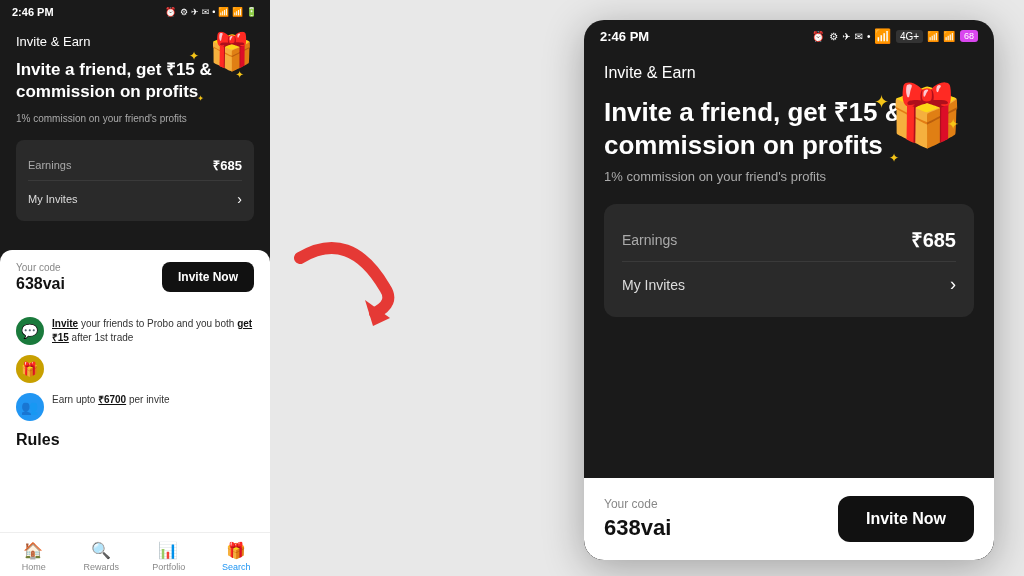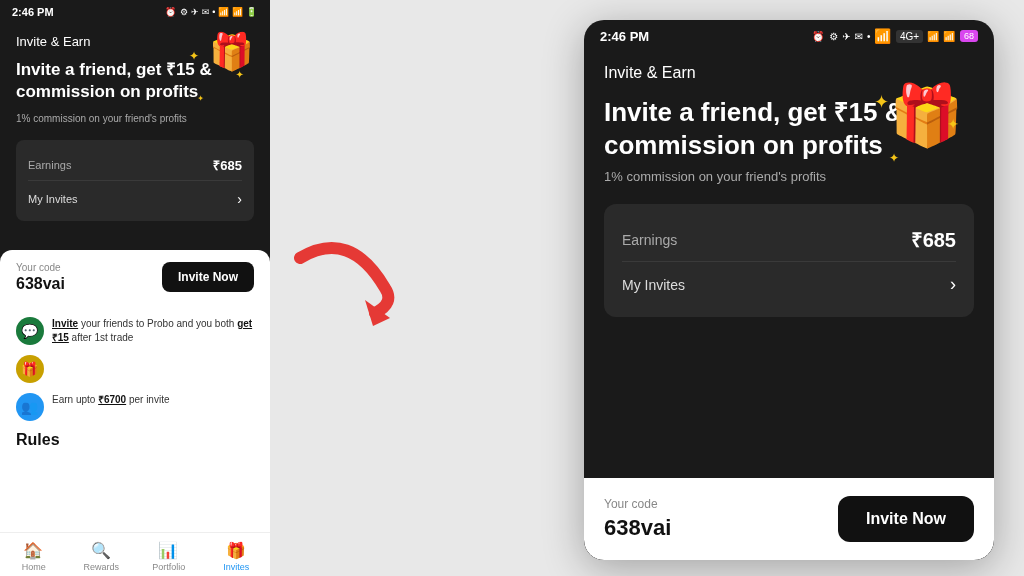--- a/index.html
+++ b/index.html
@@ -406,21 +406,21 @@
     <div class="nav-item-small">
       <span class="nav-icon-small">🔍</span>
       <span>Rewards</span>
     </div>
     <div class="nav-item-small">
       <span class="nav-icon-small">📊</span>
       <span>Portfolio</span>
     </div>
     <div class="nav-item-small active">
       <span class="nav-icon-small">🎁</span>
-      <span>Invites</span>
+      <span>Search</span>
     </div>
   </div>
 </div>
 
 <div class="arrow-container">
   <svg class="red-arrow" viewBox="0 0 130 100" fill="none" xmlns="http://www.w3.org/2000/svg">
 
     <path d="M 15 20 Q 65 -10 100 50 Q 110 65 90 75" stroke="#e53935" stroke-width="12" fill="none" stroke-linecap="round"></path>
 
     <polygon points="80,62 105,80 88,88" fill="#e53935"></polygon>

